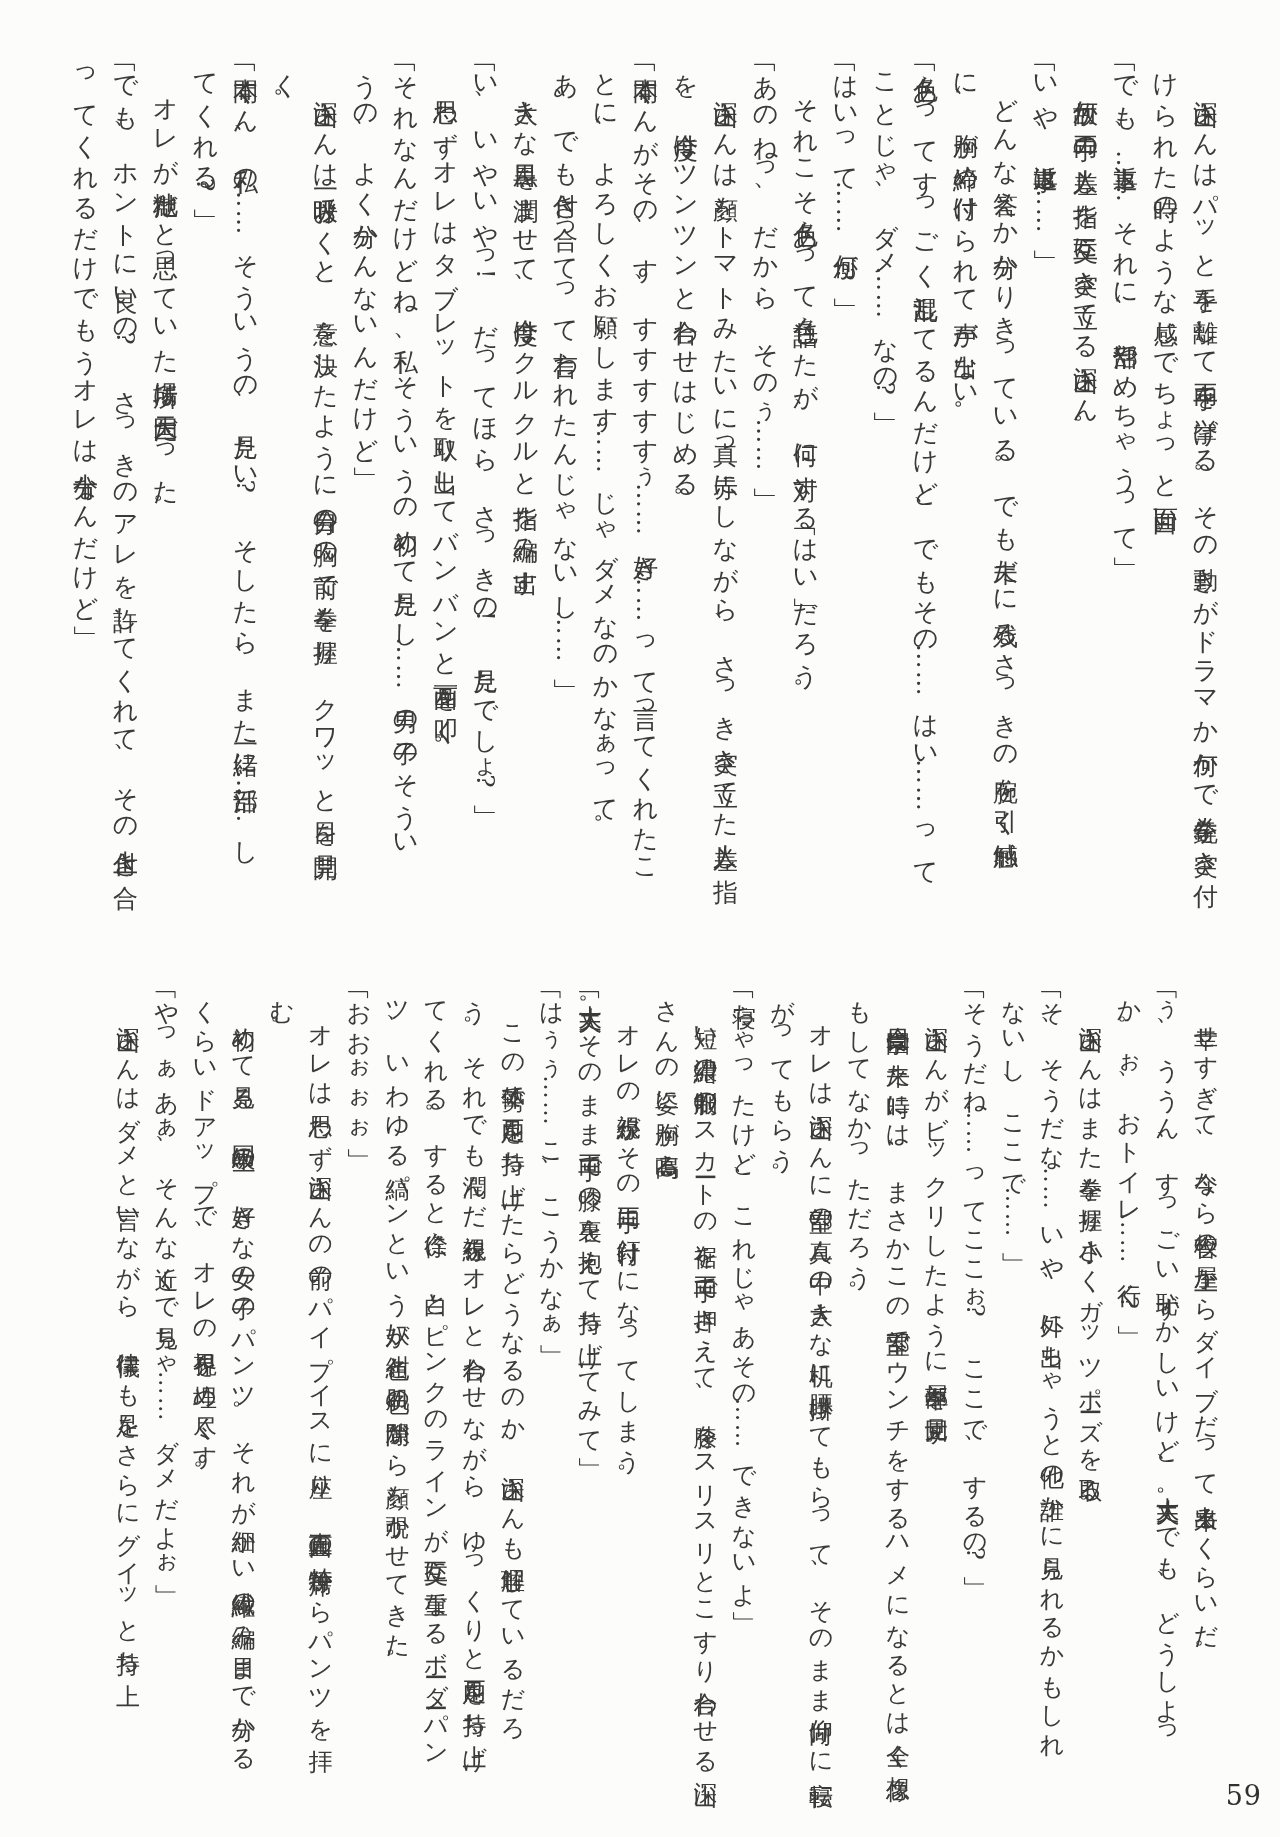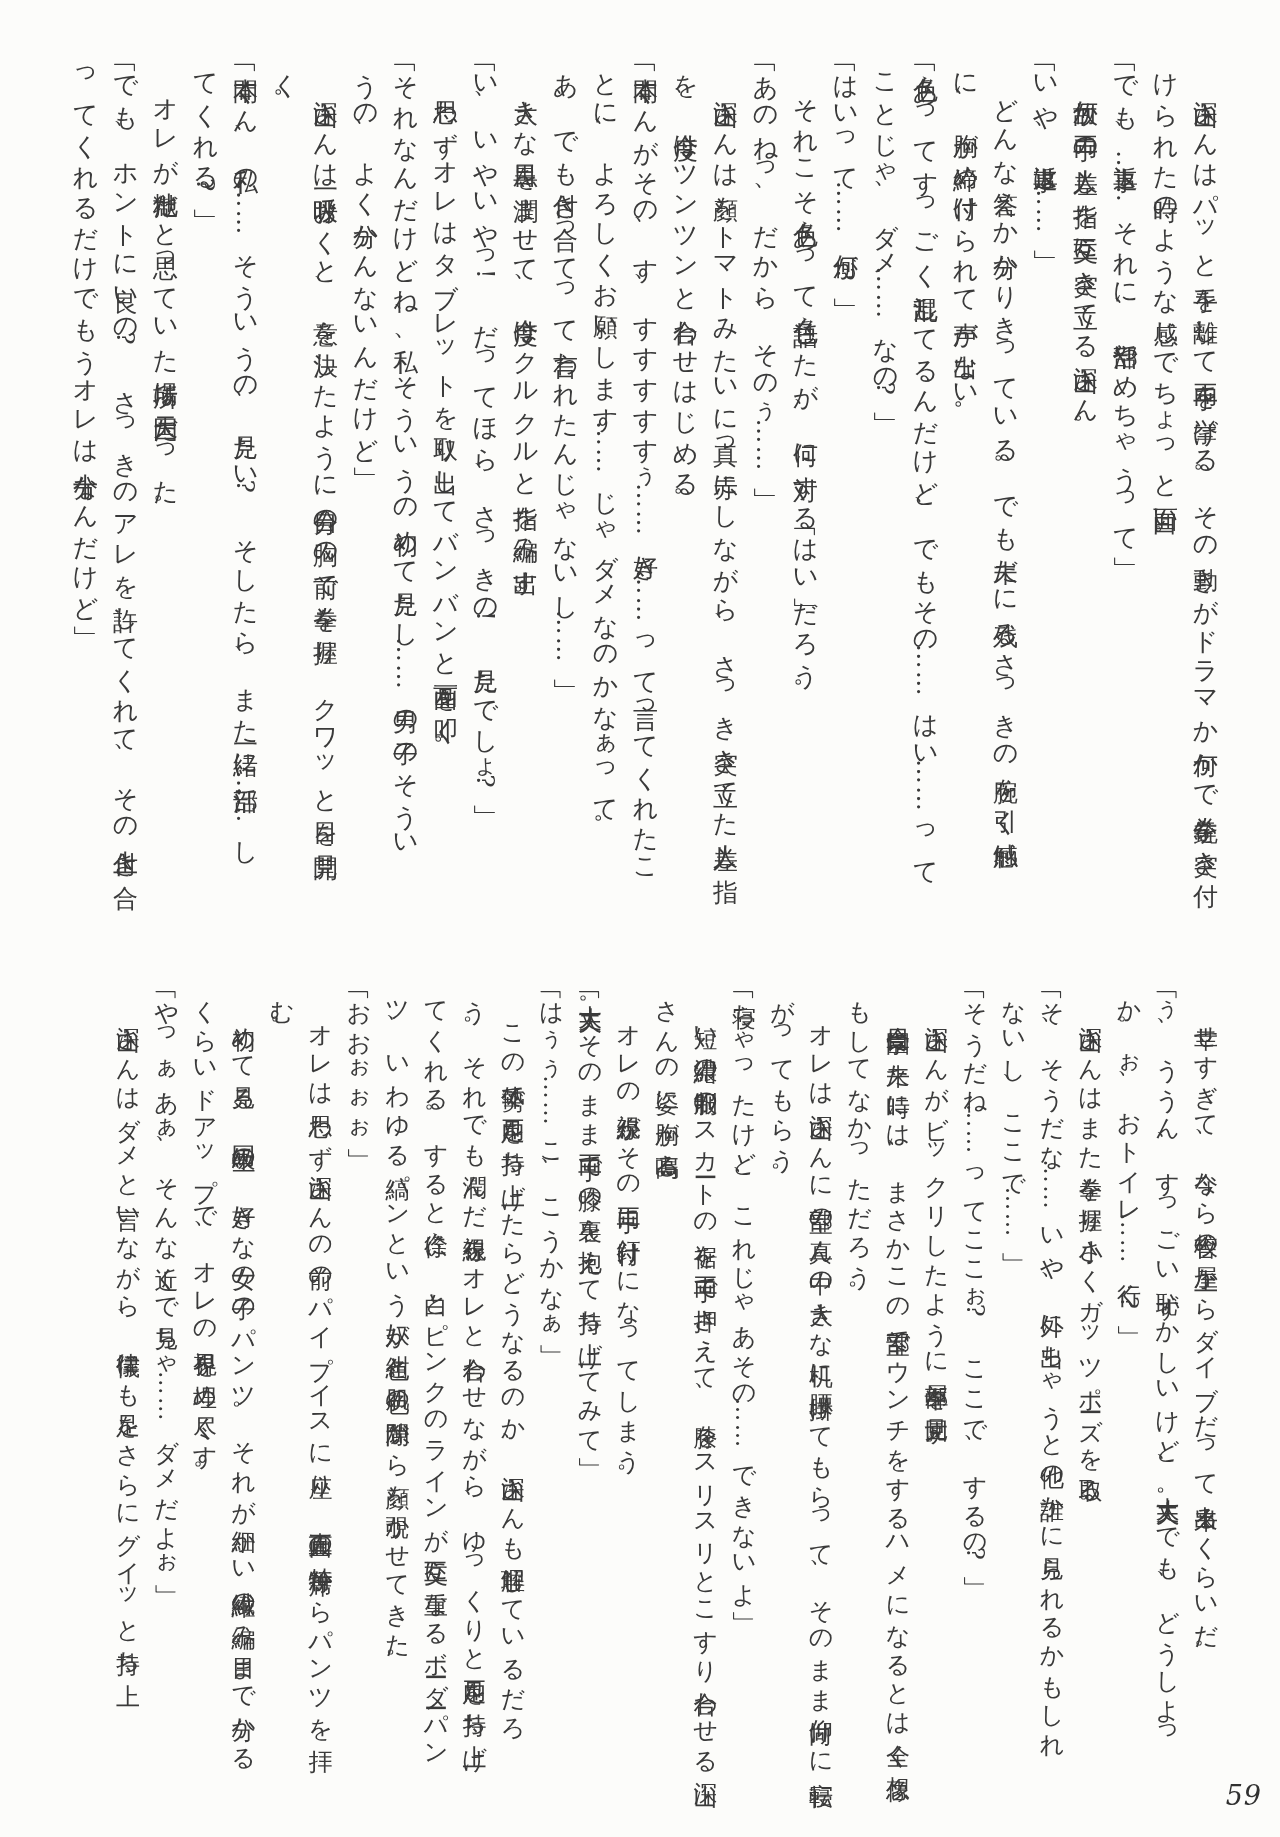--- a/index.html
+++ b/index.html
@@ -52,21 +52,20 @@
     line-height: 38.5px;
     letter-spacing: 2px;
   }
   .page-number {
     position: absolute;
     right: 18px;
     top: 1780px;
     font-size: 27px;
     color: #303030;
     letter-spacing: 1px;
-    font-style: italic;
   }
 </style>
 </head>
 <body>
 
 <div class="page">
 
   <div class="text-block block-top">
       <p class="indent">深山さんはパッと手を離して両手を挙げる。その動きがドラマか何かで拳銃を突き付けられた時のような感じでちょっと面白い。</p>
       <p>「でも、返事……それに、部活やめちゃうって」</p>

